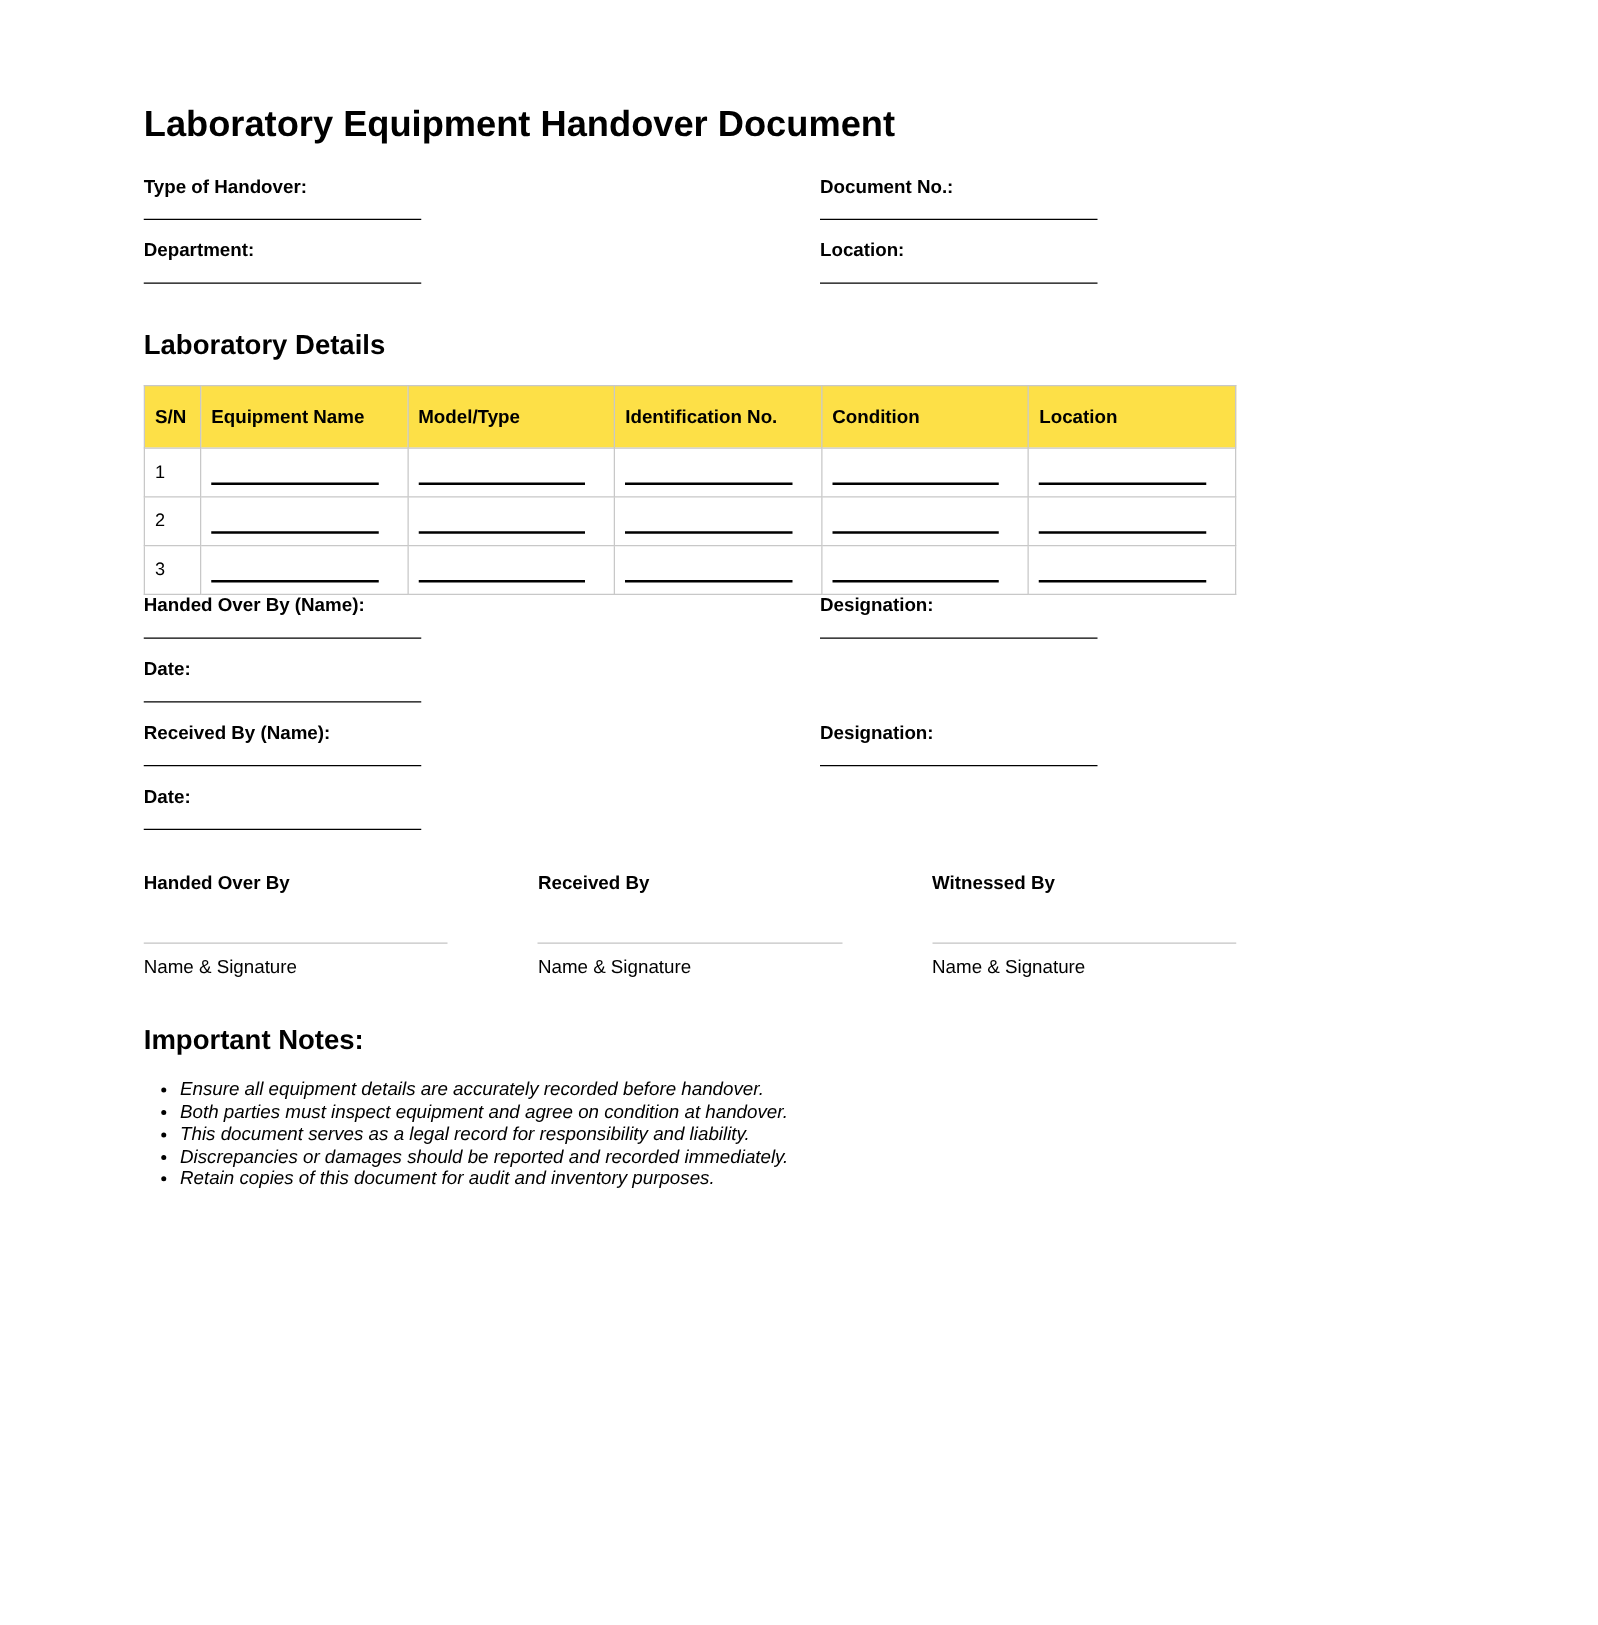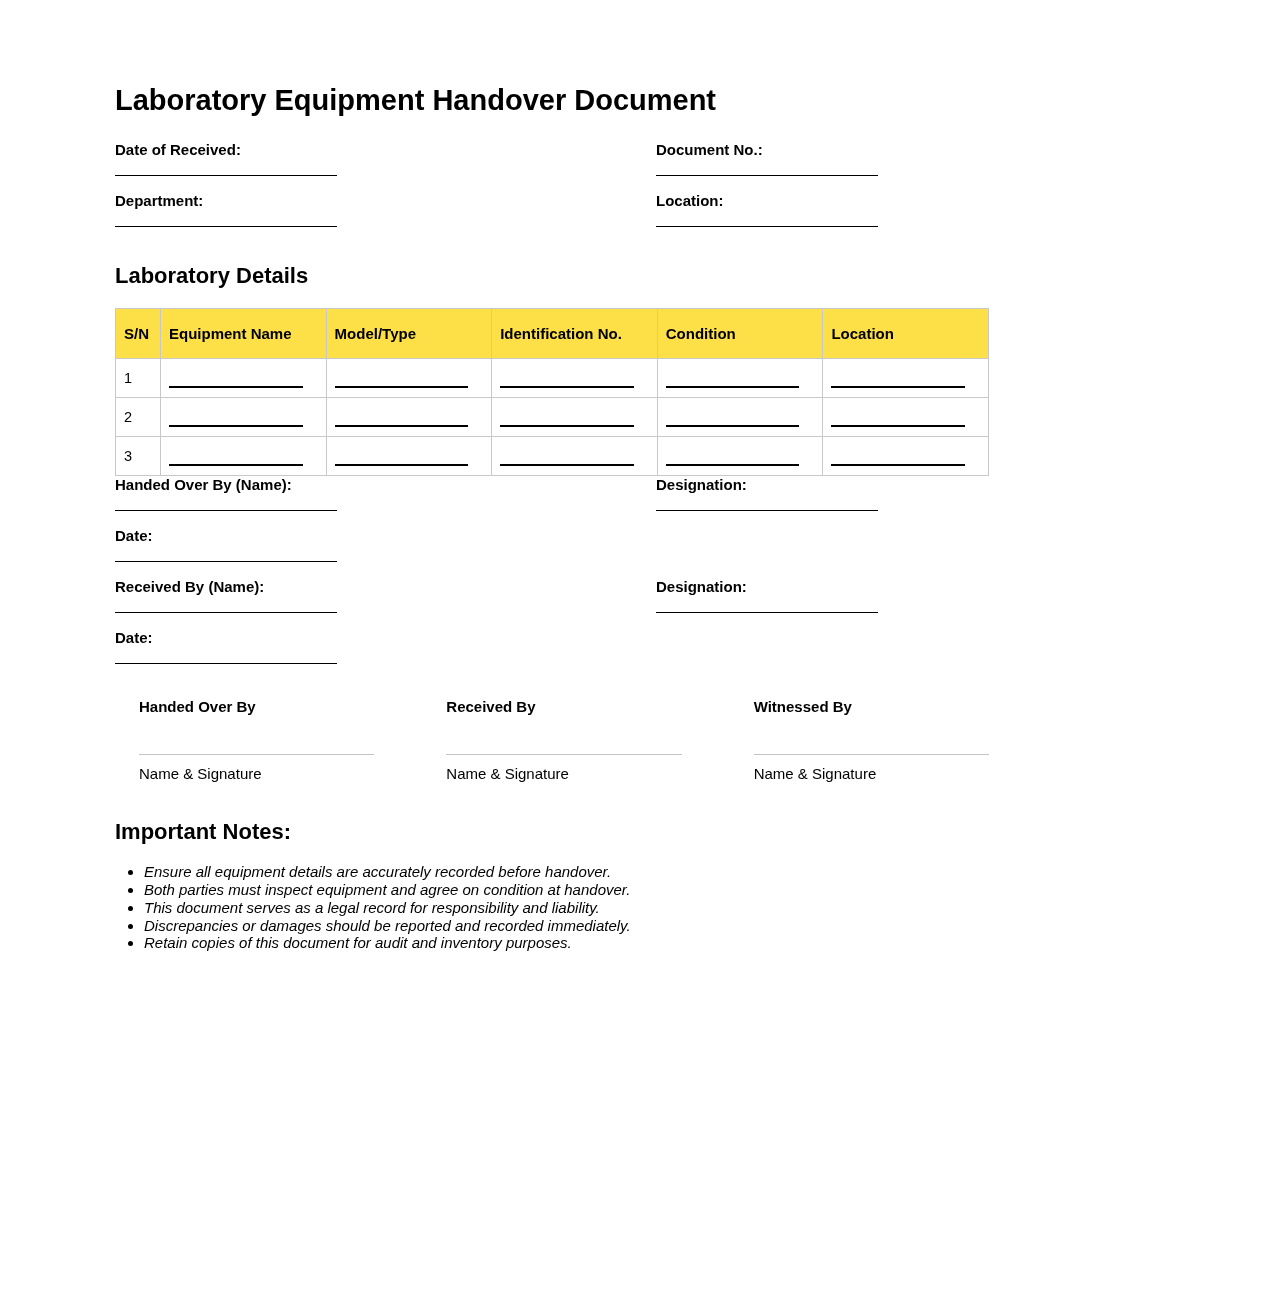--- a/index.html
+++ b/index.html
@@ -91,21 +91,20 @@
     border-bottom: 2px solid #000000;
     margin: 0 15px 9px 0;
   }
 
   
   .sig-grid {
     display: grid;
     grid-template-columns: repeat(3, 1fr);
     column-gap: 72px;
     margin-top: 34px;
-    margin-left: 24px;
   }
   .sig-title {
     font-size: 15px;
     font-weight: bold;
     line-height: 18px;
   }
   .sig-line {
     height: 0;
     border-bottom: 1px solid #c4c4c4;
     margin-top: 38px;
@@ -129,21 +128,21 @@
 </style>
 </head>
 <body>
 
 <div class="page">
 
   <h1 class="doc-title">Laboratory Equipment Handover Document</h1>
 
   <div class="field-row">
     <div class="field">
-      <div class="field-label">Date of Received:</div>
+      <div class="field-label">Type of Handover:</div>
       <div class="blank-line"></div>
     </div>
     <div class="field">
       <div class="field-label">Document No.:</div>
       <div class="blank-line"></div>
     </div>
   </div>
   <div class="field-row">
     <div class="field">
       <div class="field-label">Department:</div>

